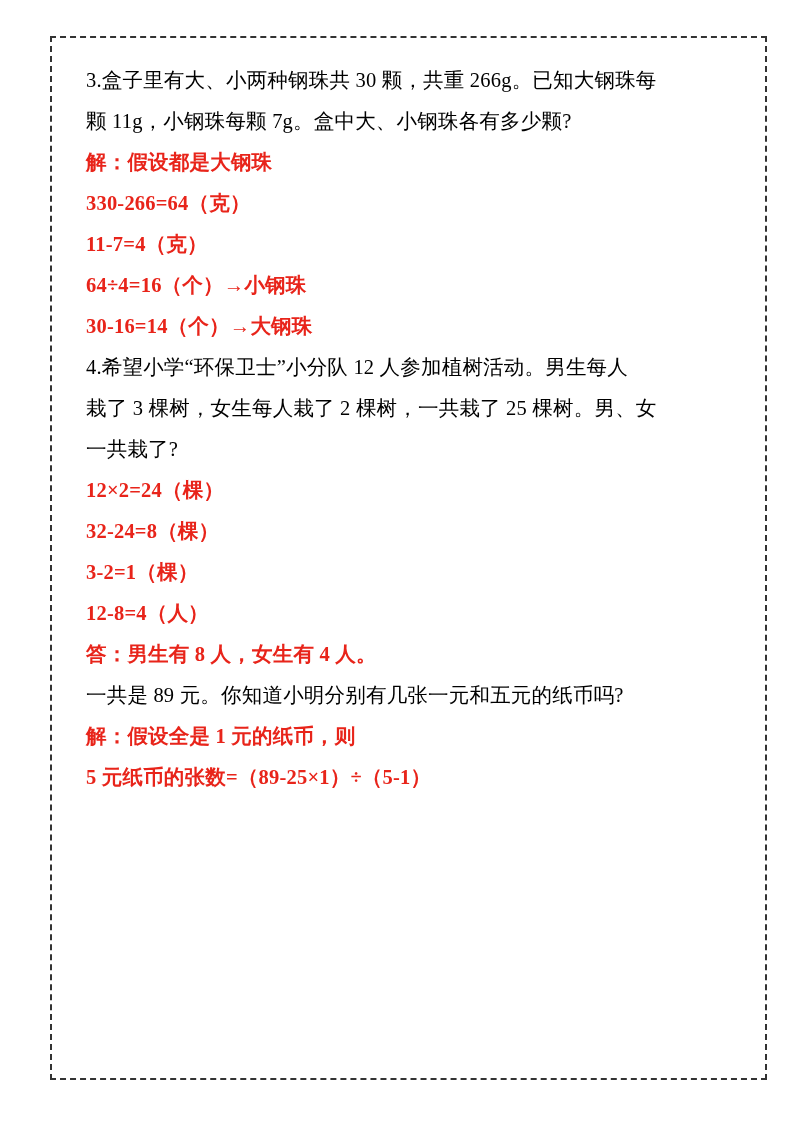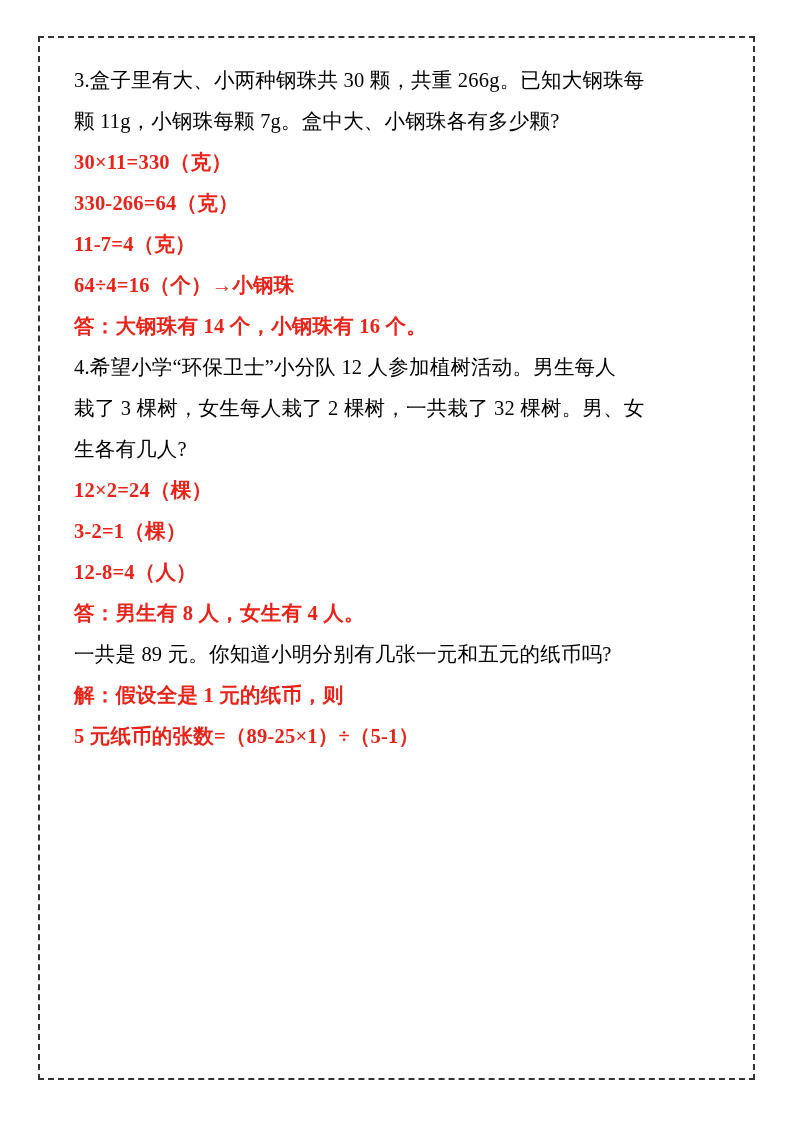--- a/index.html
+++ b/index.html
@@ -11,20 +11,21 @@
     width: 793px;
     height: 1122px;
     font-family: "Liberation Serif", "DejaVu Serif", serif;
   }
   .page {
     position: relative;
     width: 761px;
     height: 1122px;
     box-sizing: border-box;
     background: #ffffff;
+    margin-left: 12px;
   }
   .sheet {
     position: absolute;
     left: 38px;
     top: 36px;
     width: 717px;
     height: 1044px;
     box-sizing: border-box;
     border: 2px dashed #333333;
     background: #ffffff;
@@ -53,32 +54,33 @@
 </head>
 <body>
 
 <div class="page">
   <div class="sheet">
     <div class="content">
 
       <div class="block">
         <div class="line q">3.盒子里有大、小两种钢珠共 30 颗，共重 266g。已知大钢珠每</div>
         <div class="line q">颗 11g，小钢珠每颗 7g。盒中大、小钢珠各有多少颗?</div>
-        <div class="line a">30×11=330（克）</div>
+        <div class="line a">解：假设都是大钢珠</div>
         <div class="line a">330-266=64（克）</div>
         <div class="line a">11-7=4（克）</div>
         <div class="line a">64÷4=16（个）→小钢珠</div>
-        <div class="line a">答：大钢珠有 14 个，小钢珠有 16 个。</div>
+        <div class="line a">30-16=14（个）→大钢珠</div>
       </div>
 
       <div class="block">
         <div class="line q">4.希望小学“环保卫士”小分队 12 人参加植树活动。男生每人</div>
-        <div class="line q">栽了 3 棵树，女生每人栽了 2 棵树，一共栽了 32 棵树。男、女</div>
-        <div class="line q">生各有几人?</div>
+        <div class="line q">栽了 3 棵树，女生每人栽了 2 棵树，一共栽了 25 棵树。男、女</div>
+        <div class="line q">一共栽了?</div>
         <div class="line a">12×2=24（棵）</div>
+        <div class="line a">32-24=8（棵）</div>
         <div class="line a">3-2=1（棵）</div>
         <div class="line a">12-8=4（人）</div>
         <div class="line a">答：男生有 8 人，女生有 4 人。</div>
       </div>
 
       <div class="block">
         <div class="line q">一共是 89 元。你知道小明分别有几张一元和五元的纸币吗?</div>
         <div class="line a">解：假设全是 1 元的纸币，则</div>
         <div class="line a">5 元纸币的张数=（89-25×1）÷（5-1）</div>
       </div>

